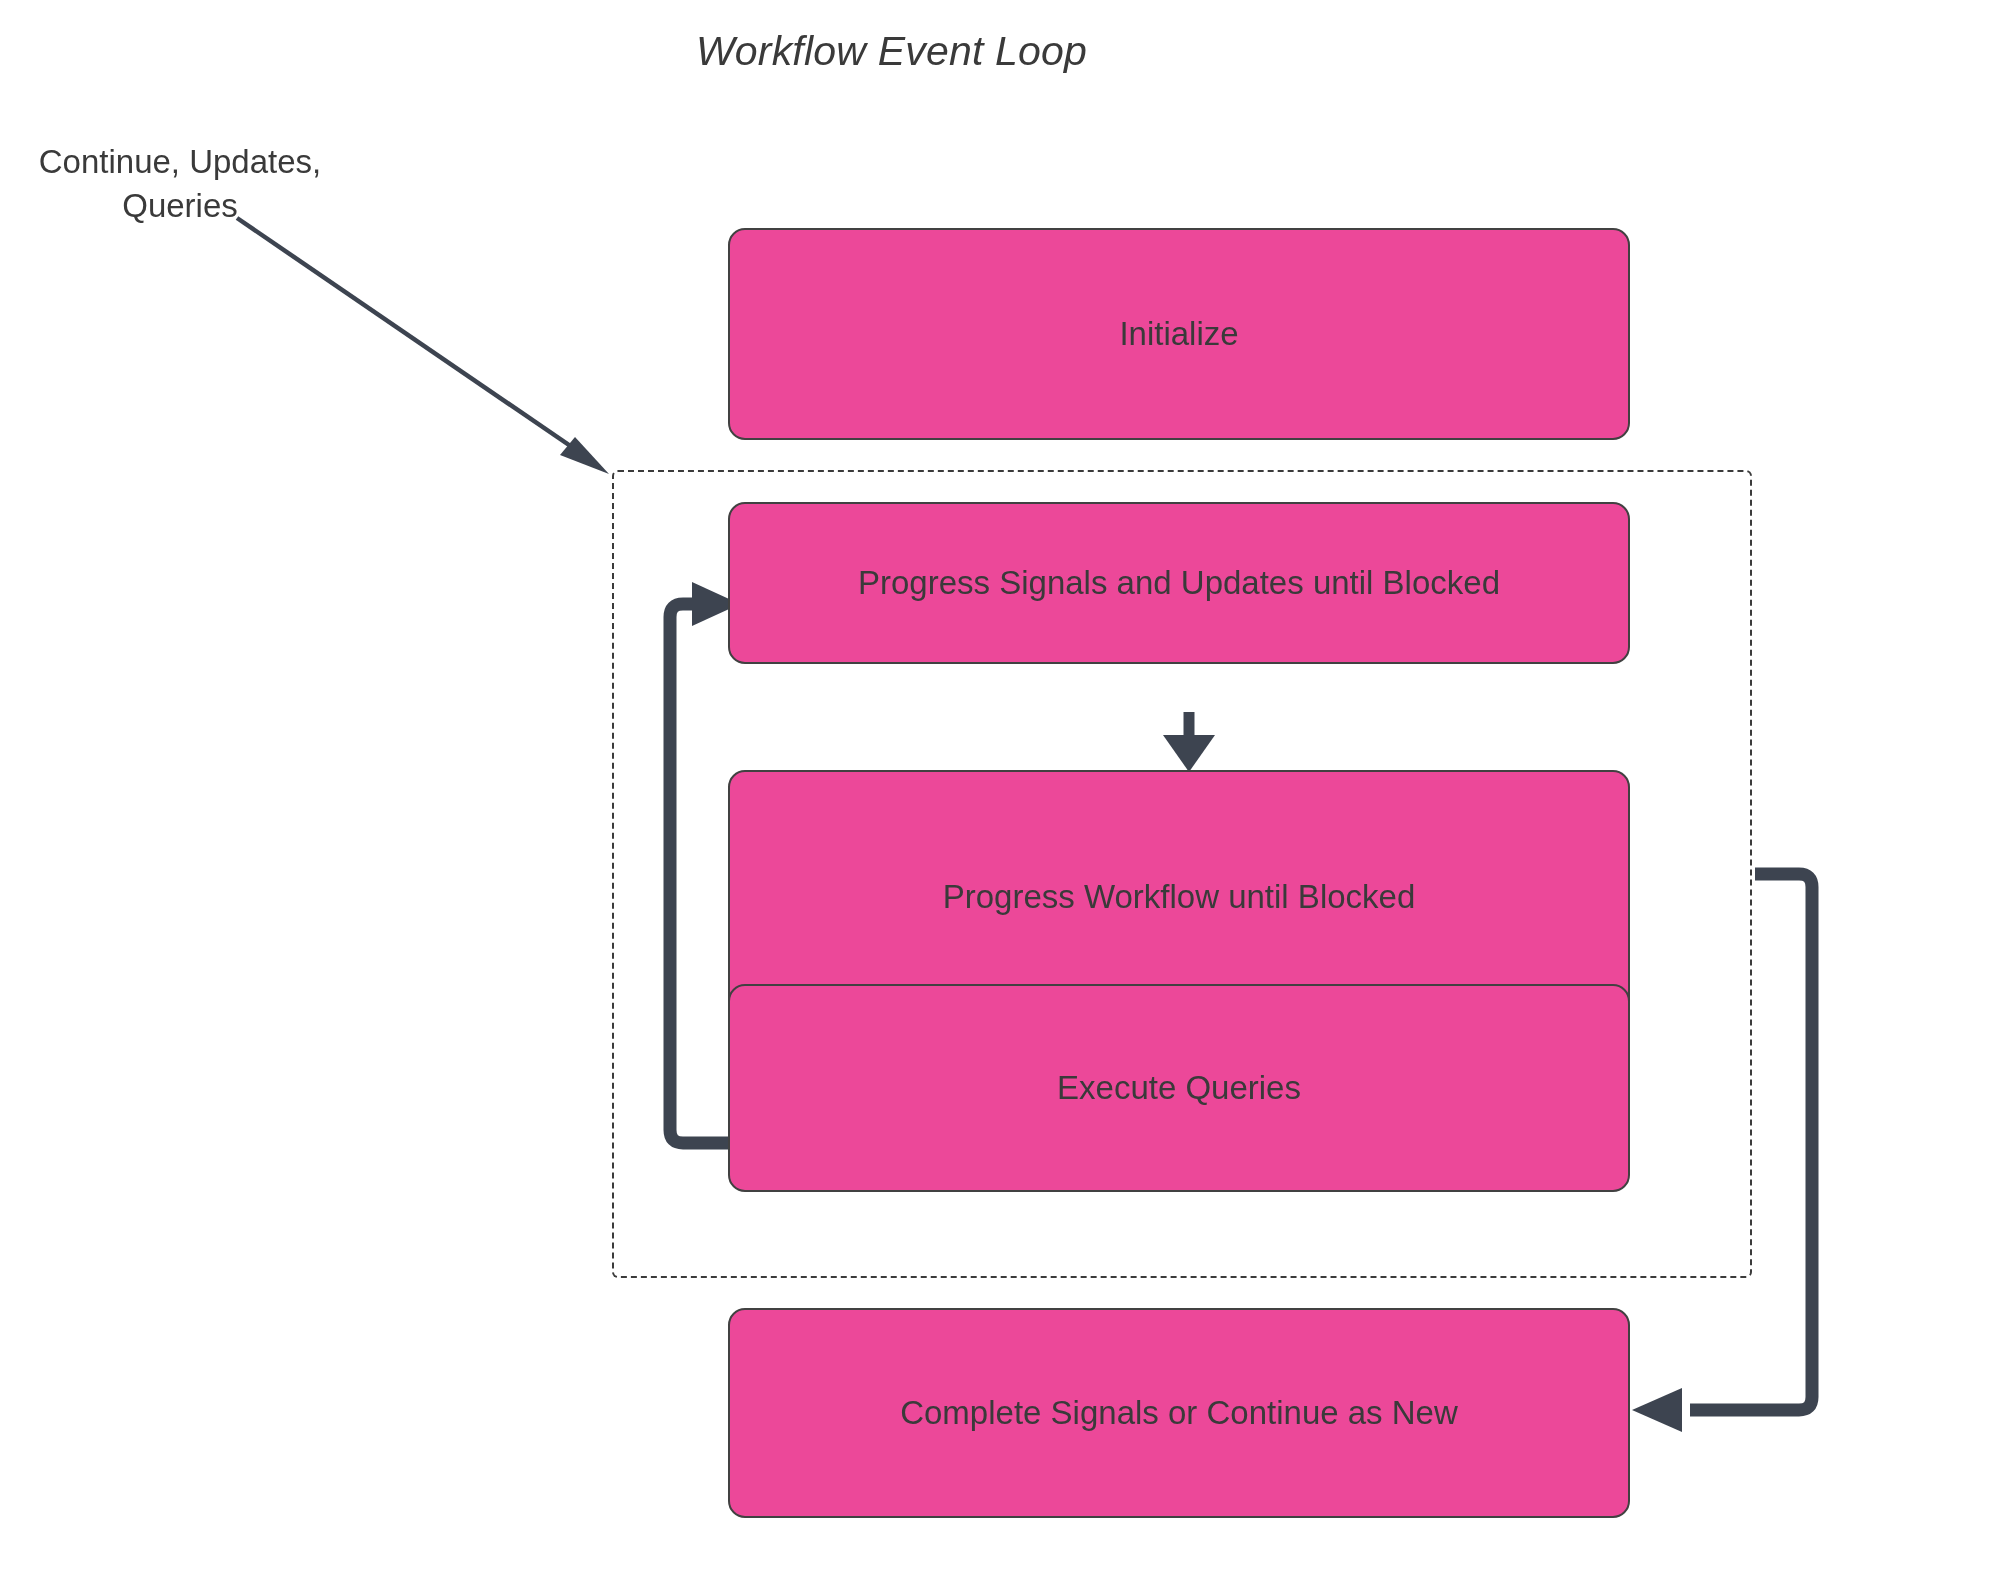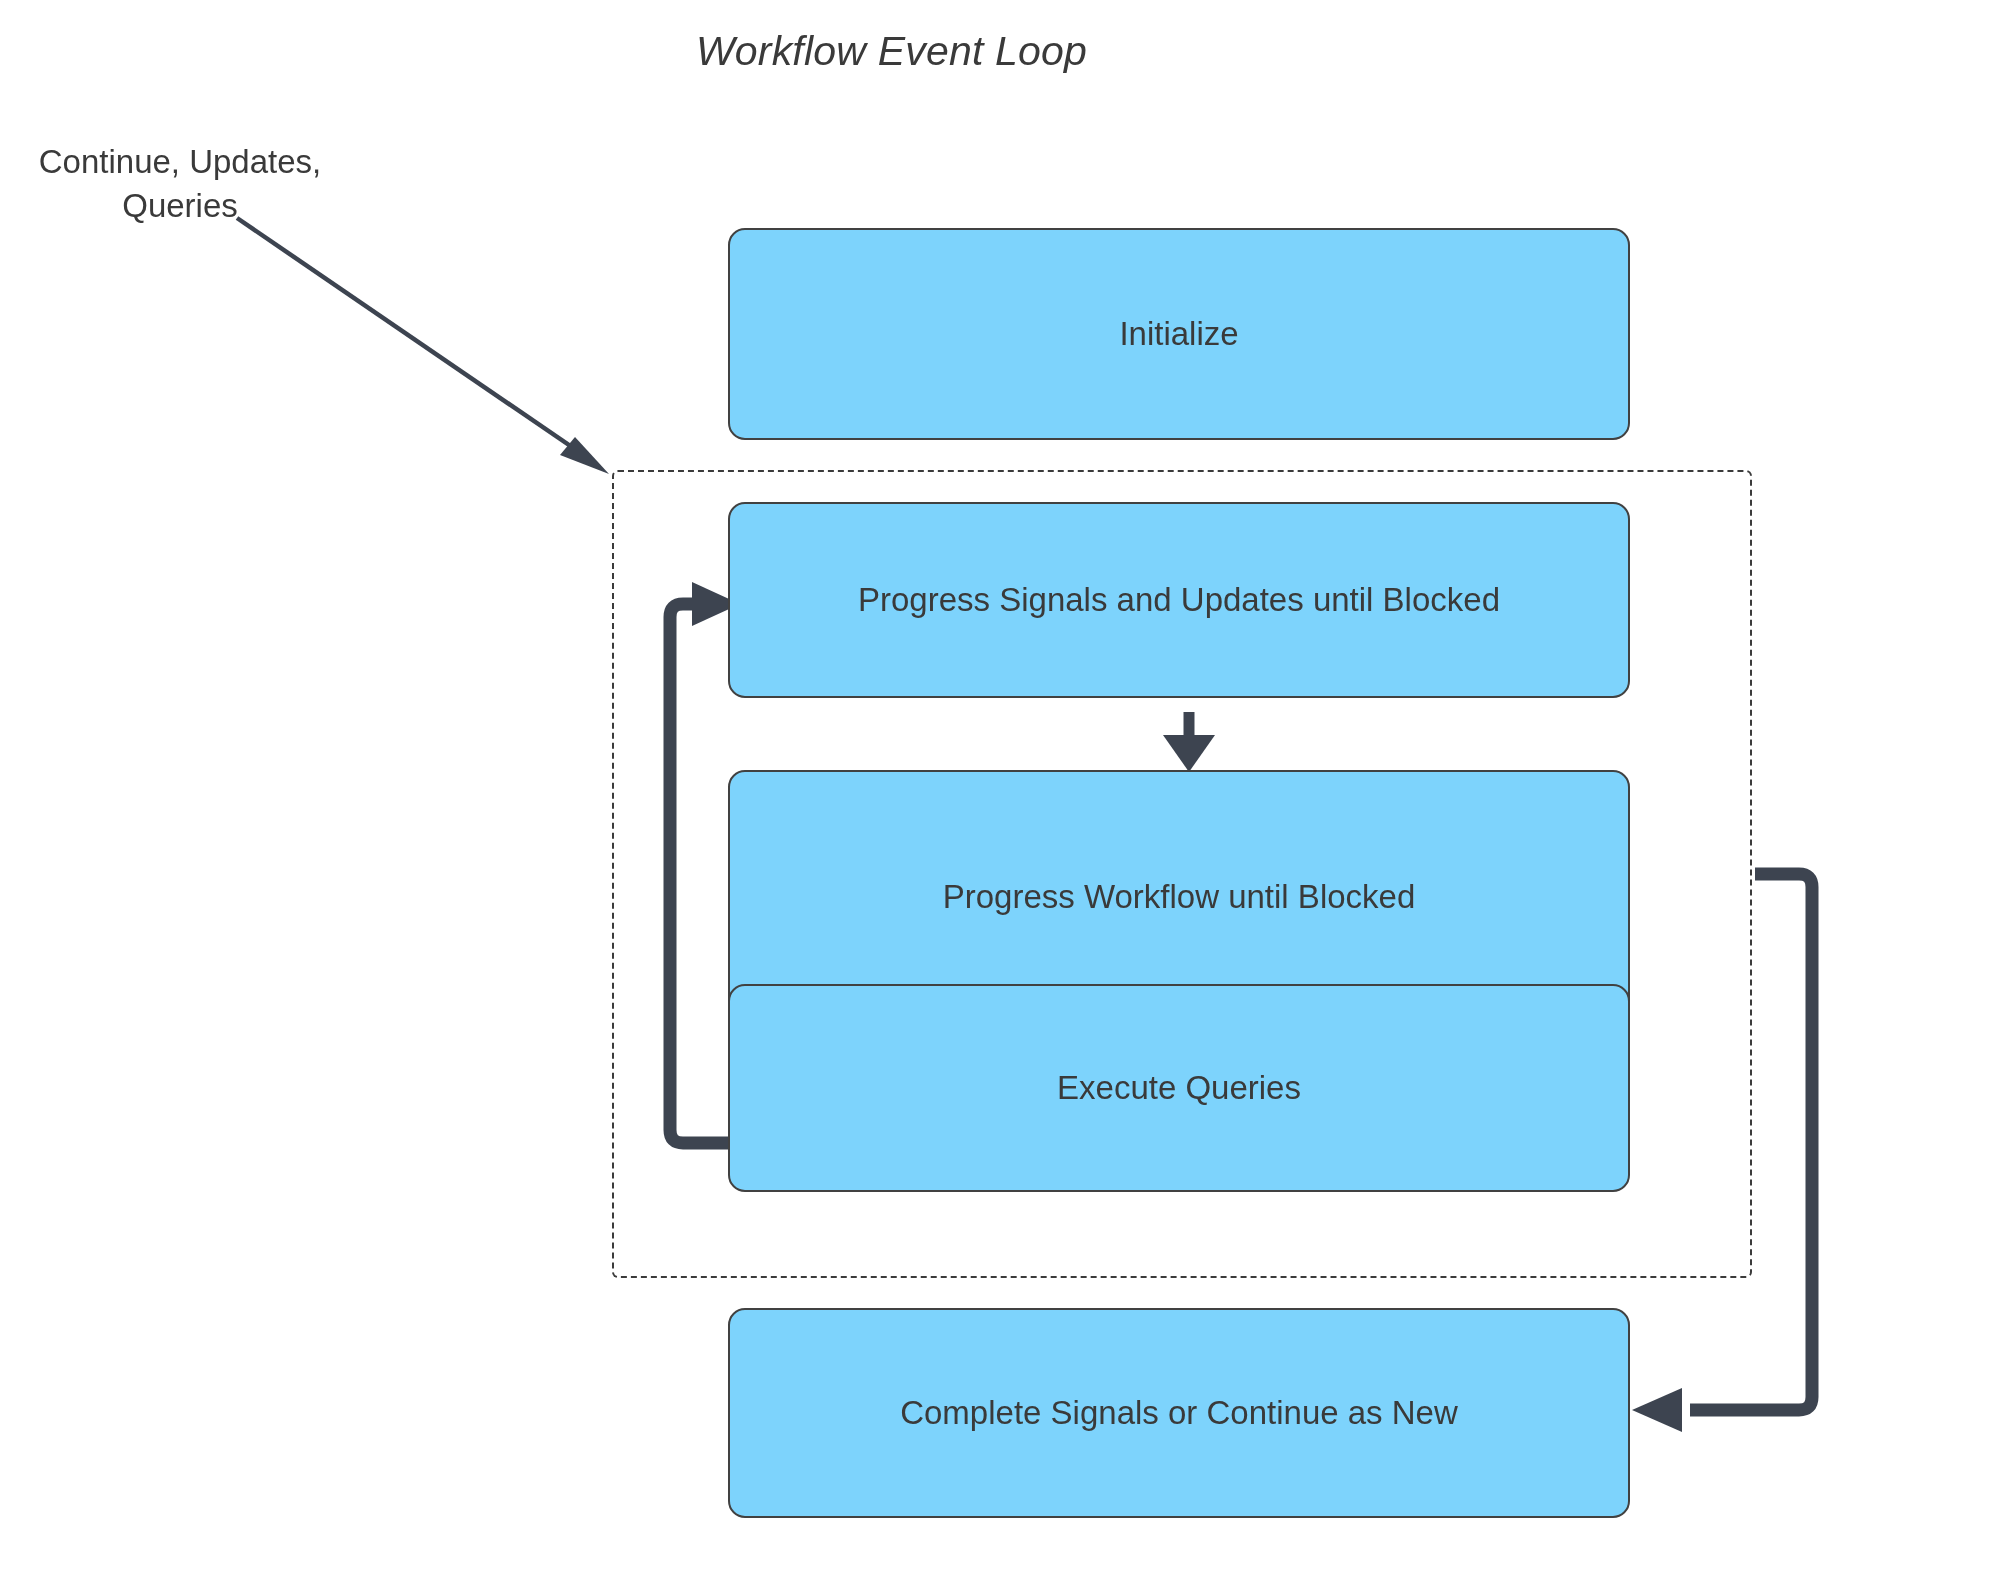--- a/index.html
+++ b/index.html
@@ -47,30 +47,30 @@
     border-radius: 6px;
     box-sizing: border-box;
   }
   .node {
     position: absolute;
     left: 728px;
     width: 902px;
     box-sizing: border-box;
     border: 2px solid #414141;
     border-radius: 17px;
-    background: #7dd3fc;
+    background: #ec4899;
     display: flex;
     align-items: center;
     justify-content: center;
     font-size: 33px;
     color: #3a3a3a;
     text-align: center;
   }
   #node-initialize   { top: 228px;  height: 212px; }
-  #node-progress-su  { top: 502px;  height: 196px; }
+  #node-progress-su  { top: 502px;  height: 162px; }
   #node-progress-wf  { top: 770px;  height: 254px; }
   #node-exec-queries { top: 984px; height: 208px; }
   #node-complete     { top: 1308px; height: 210px; }
   svg.edges {
     position: absolute;
     left: 0;
     top: 0;
     width: 2006px;
     height: 1576px;
     pointer-events: none;

